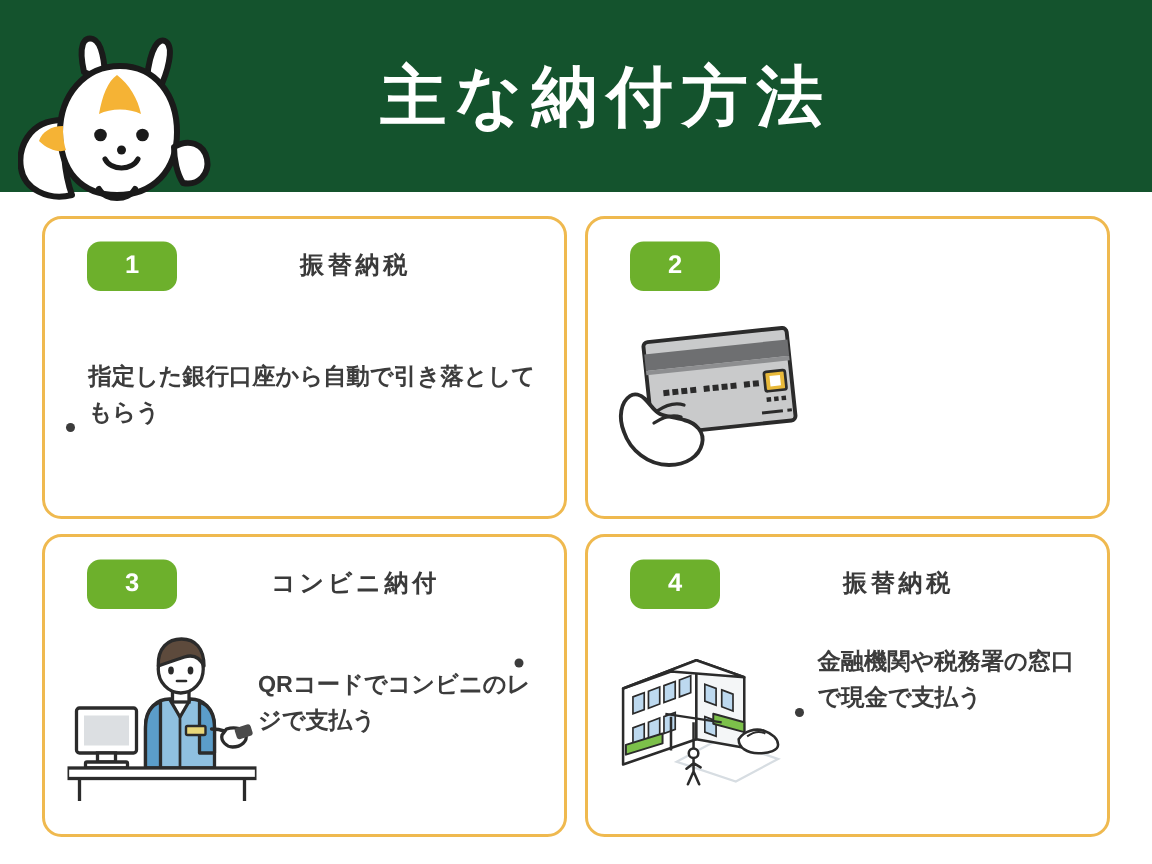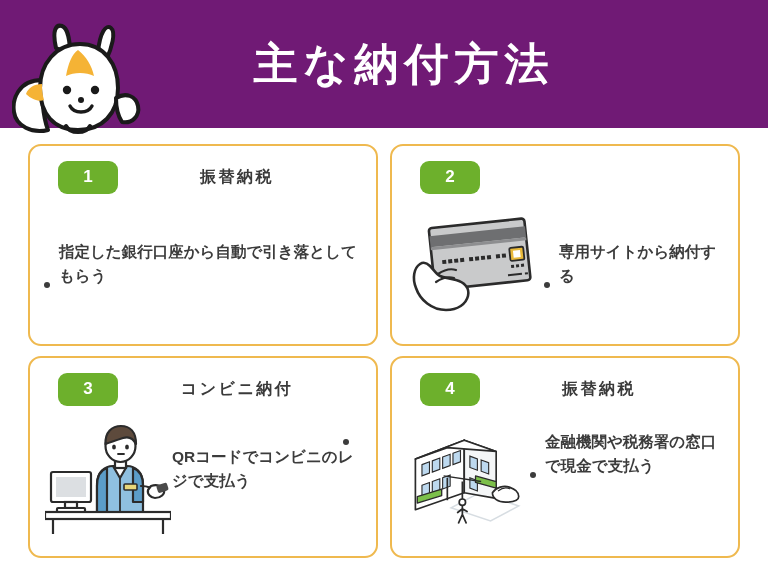--- a/index.html
+++ b/index.html
@@ -16,21 +16,21 @@
     position: relative;
   }
 
   
   .header {
     position: absolute;
     left: 0;
     top: 0;
     width: 768px;
     height: 128px;
-    background: #701a75;
+    background: #14532d;
     overflow: visible;
   }
   .header-title {
     position: absolute;
     left: 0;
     top: 0;
     width: 768px;
     height: 128px;
     display: flex;
     align-items: center;
@@ -251,24 +251,20 @@
                 <rect x="113" y="70" width="3" height="2"></rect>
             </g>
           </g>
 
           <path d="M10 56 C4 60 2 70 6 80 C10 92 22 102 36 102 C48 102 56 96 58 88 C60 80 54 74 46 72
                    C40 70 34 70 30 68 C26 66 24 62 20 58 C17 55 13 54 10 56 Z" fill="#ffffff" stroke="#2b2b2b" stroke-width="2.6" stroke-linejoin="round"></path>
           <path d="M28 66 C34 62 40 60 46 62" fill="none" stroke="#2b2b2b" stroke-width="2.2" stroke-linecap="round"></path>
           <path d="M26 74 C32 70 38 68 44 70" fill="none" stroke="#2b2b2b" stroke-width="2.2" stroke-linecap="round"></path>
         </svg>
       </div>
-      <div class="bullet-list">
-        <span class="bullet-dot"></span>
-        <span class="bullet-text">専用サイトから納付する</span>
-      </div>
     </div>
   </div>
 
   <div class="card c3">
     <div class="card-head">
       <div class="badge">3</div>
       <div class="card-title">コンビニ納付</div>
     </div>
     <div class="card-body">
       <div class="icon-wrap">

